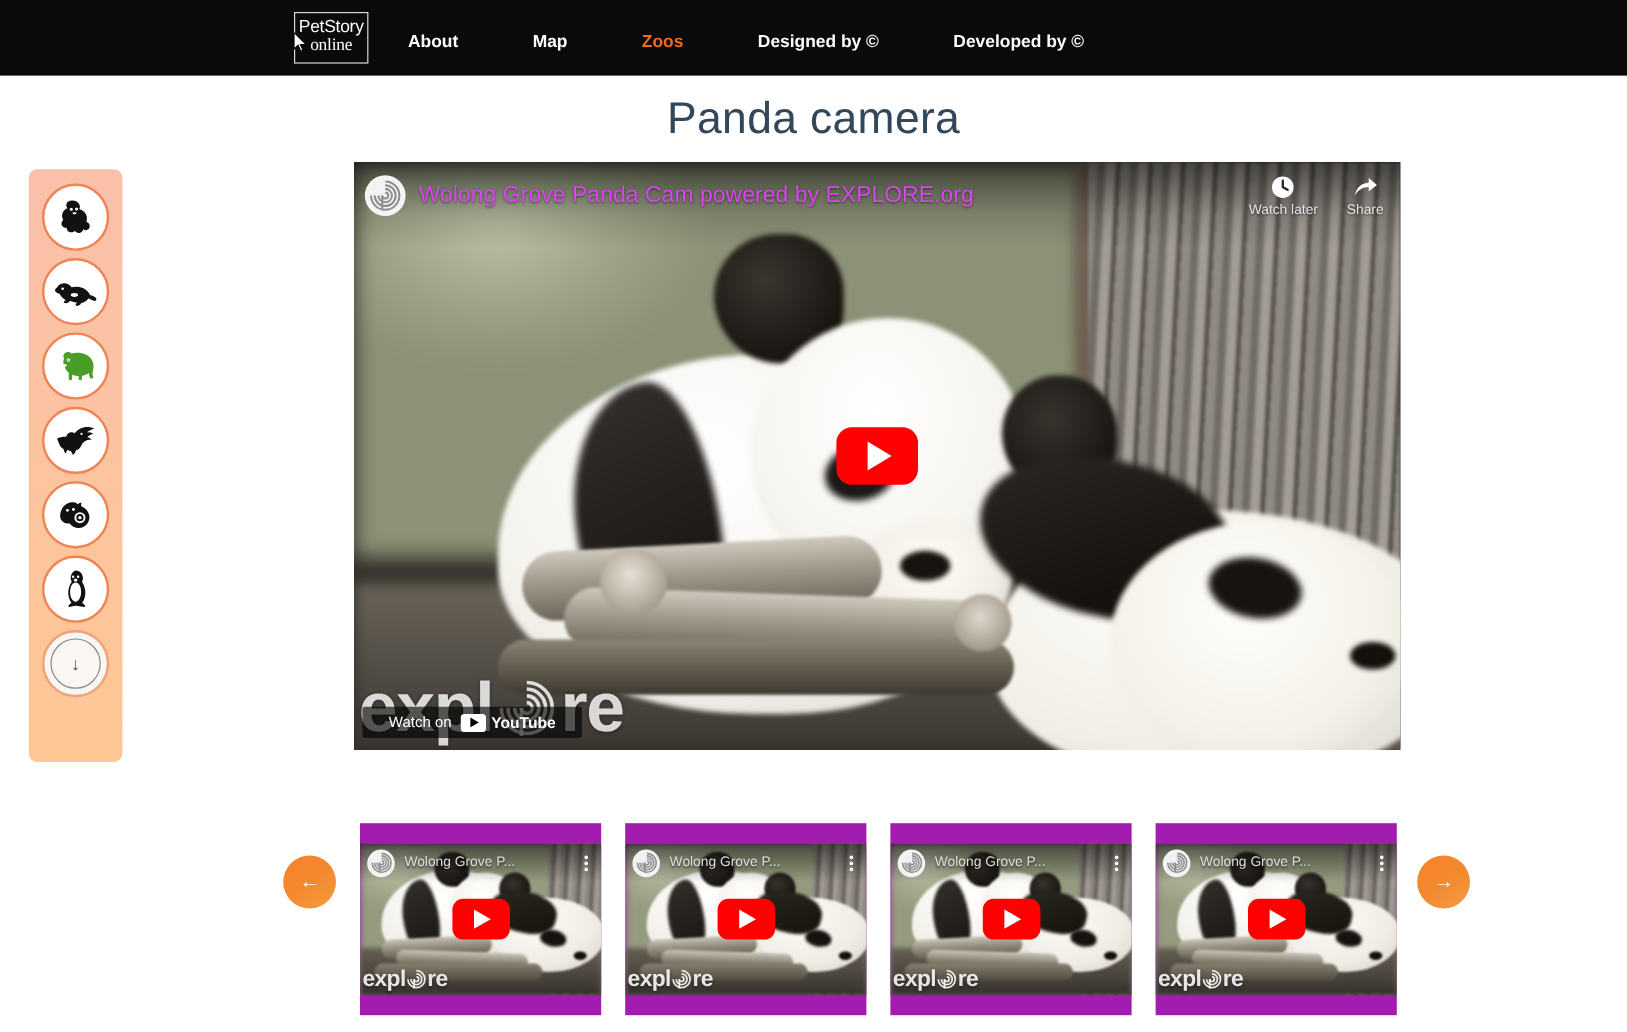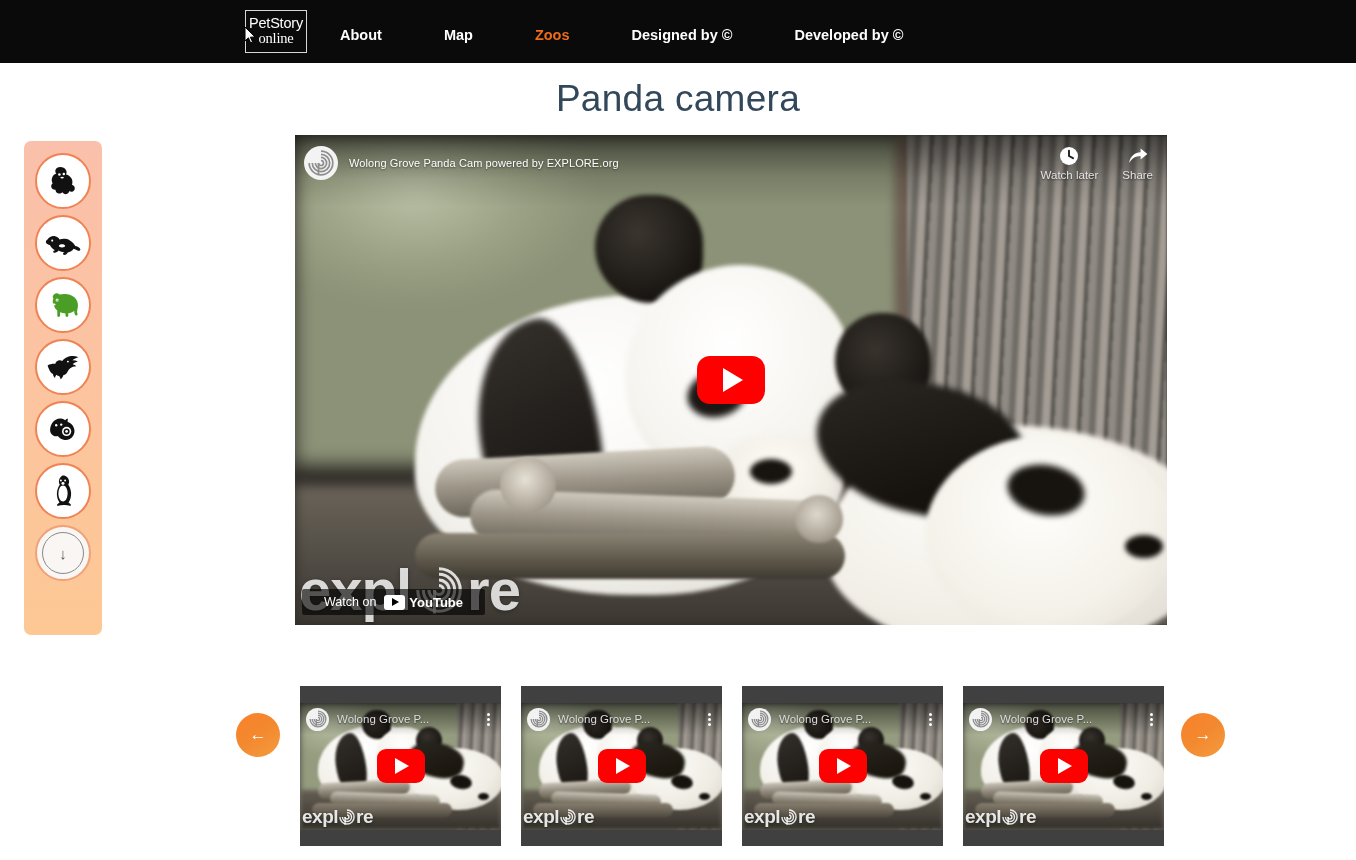--- a/index.html
+++ b/index.html
@@ -267,21 +267,21 @@
     position: absolute; left: 9px; top: 11px;
     display: flex; align-items: center; gap: 11px;
   }
   .chan-avatar {
     width: 34px; height: 34px; border-radius: 50%;
     background: #f3f3f3;
     display: flex; align-items: center; justify-content: center;
     overflow: hidden;
   }
   .chan-title {
-    color: #ffffff; font-size: 11px; letter-spacing: 0.1px;
+    color: #d946ef; font-size: 19px; letter-spacing: 0.1px;
     text-shadow: 0 1px 2px rgba(0,0,0,0.5);
   }
   .yt-actions {
     position: absolute; right: 14px; top: 10px;
     display: flex; gap: 24px;
   }
   .yt-action {
     display: flex; flex-direction: column; align-items: center;
     gap: 2px; cursor: pointer;
   }
@@ -357,21 +357,21 @@
   }
   .arrow-prev { left: 236px; }
   .arrow-next { left: 1181px; }
 
   .thumbs {
     position: absolute; left: 300px; top: 0;
     display: flex; gap: 20px;
   }
   .thumb {
     width: 201px; height: 160px;
-    background: #404040;
+    background: #a21caf;
     position: relative;
     overflow: hidden;
     cursor: pointer;
   }
   .thumb-scene { position: absolute; left: 0; top: 17px; width: 201px; height: 127px; overflow: hidden; }
   .t-bg {
     position: absolute; inset: 0;
     background:
       radial-gradient(ellipse 70px 50px at 30px 20px, #b6bda2 0%, #949b7e 70%),
       linear-gradient(160deg, #a3aa8b 0%, #7e8368 60%, #57594a 100%);

